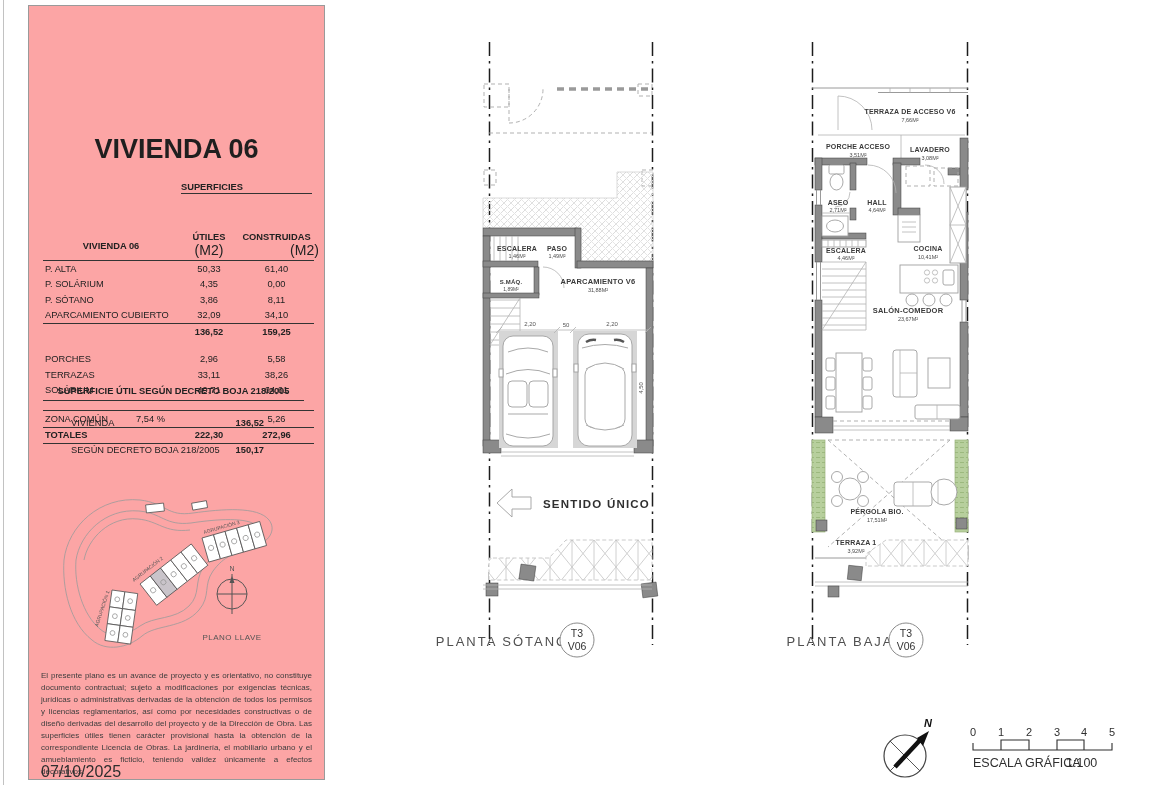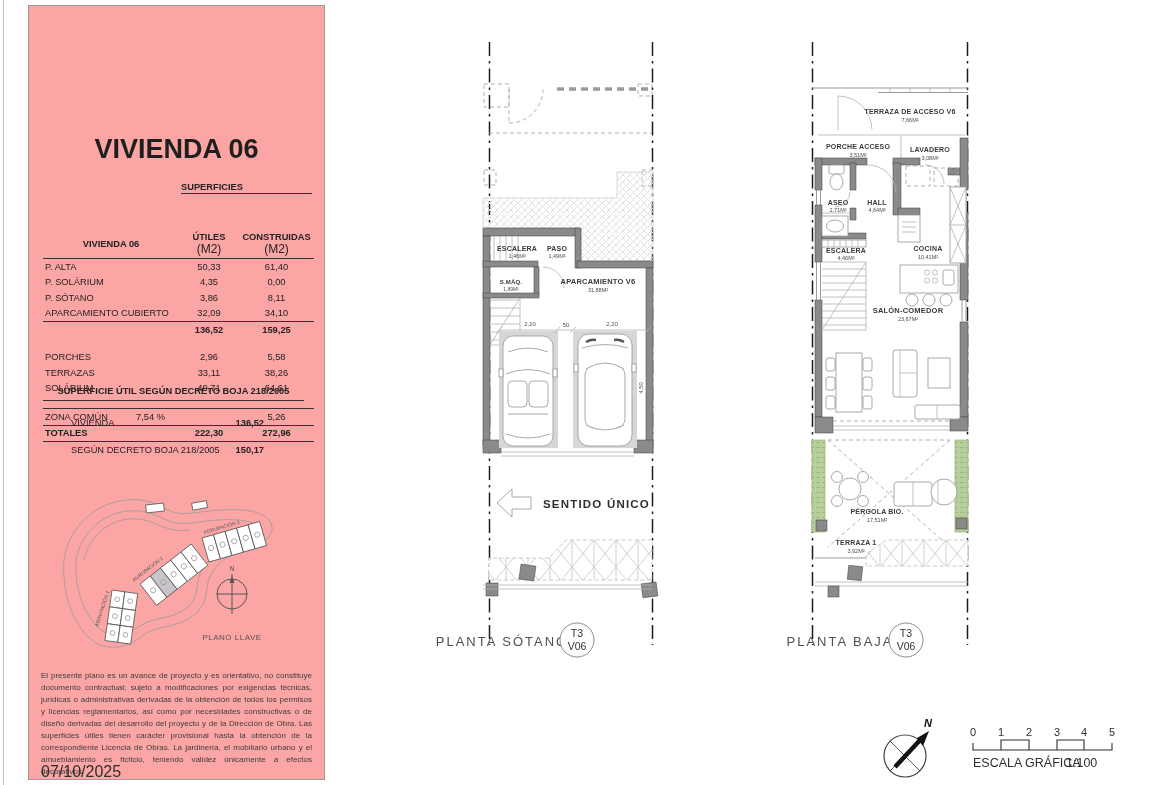--- a/index.html
+++ b/index.html
@@ -8,21 +8,21 @@
   .edge{position:absolute;left:3px;top:0;width:1px;height:785px;background:#c2c2c2;}
 
   
   .panel{position:absolute;left:28px;top:5px;width:295px;height:773px;border:1px solid #9a9a9a;background:#fca5a5;}
   .ptitle{position:absolute;top:128px;width:100%;text-align:center;font-size:27px;font-weight:700;color:#1f1f1f;}
   .tbl{position:absolute;top:176px;left:14px;width:271px;font-size:9.3px;color:#222;}
   .thead{display:grid;grid-template-columns:136px 135px;border-bottom:1px solid #333;}
   .hlabel{align-self:end;text-align:center;font-weight:700;padding-bottom:9px;}
   .hsup{text-align:left;font-weight:700;border-bottom:1px solid #333;margin:0 2px;padding-bottom:1px;}
   .hnames{display:grid;grid-template-columns:60px 75px;font-weight:700;text-align:center;padding-top:2px;margin-top:36px;}
-  .hunits{display:grid;grid-template-columns:60px 75px;font-size:12px;text-align:center;padding-bottom:2px;}
+  .hunits{display:grid;grid-template-columns:60px 75px;font-size:14px;text-align:center;padding-bottom:2px;gap:28px;}
   .trow{display:grid;grid-template-columns:136px 60px 75px;height:15.5px;align-items:center;}
   .trow .n{text-align:center;}
   .trow .l{padding-left:2px;display:flex;}
   .sub{border-top:1px solid #333;font-weight:700;}
   .gap{height:12px;}
   .z{border-top:1px solid #333;}
   .pct{margin-left:28px;}
   .tot{border-top:1px solid #333;border-bottom:1px solid #333;font-weight:700;}
   .dec{position:absolute;top:380px;left:14px;width:261px;font-size:9.3px;}
   .dect{text-align:center;font-weight:700;padding-bottom:4px;border-bottom:1.2px solid #333;}

